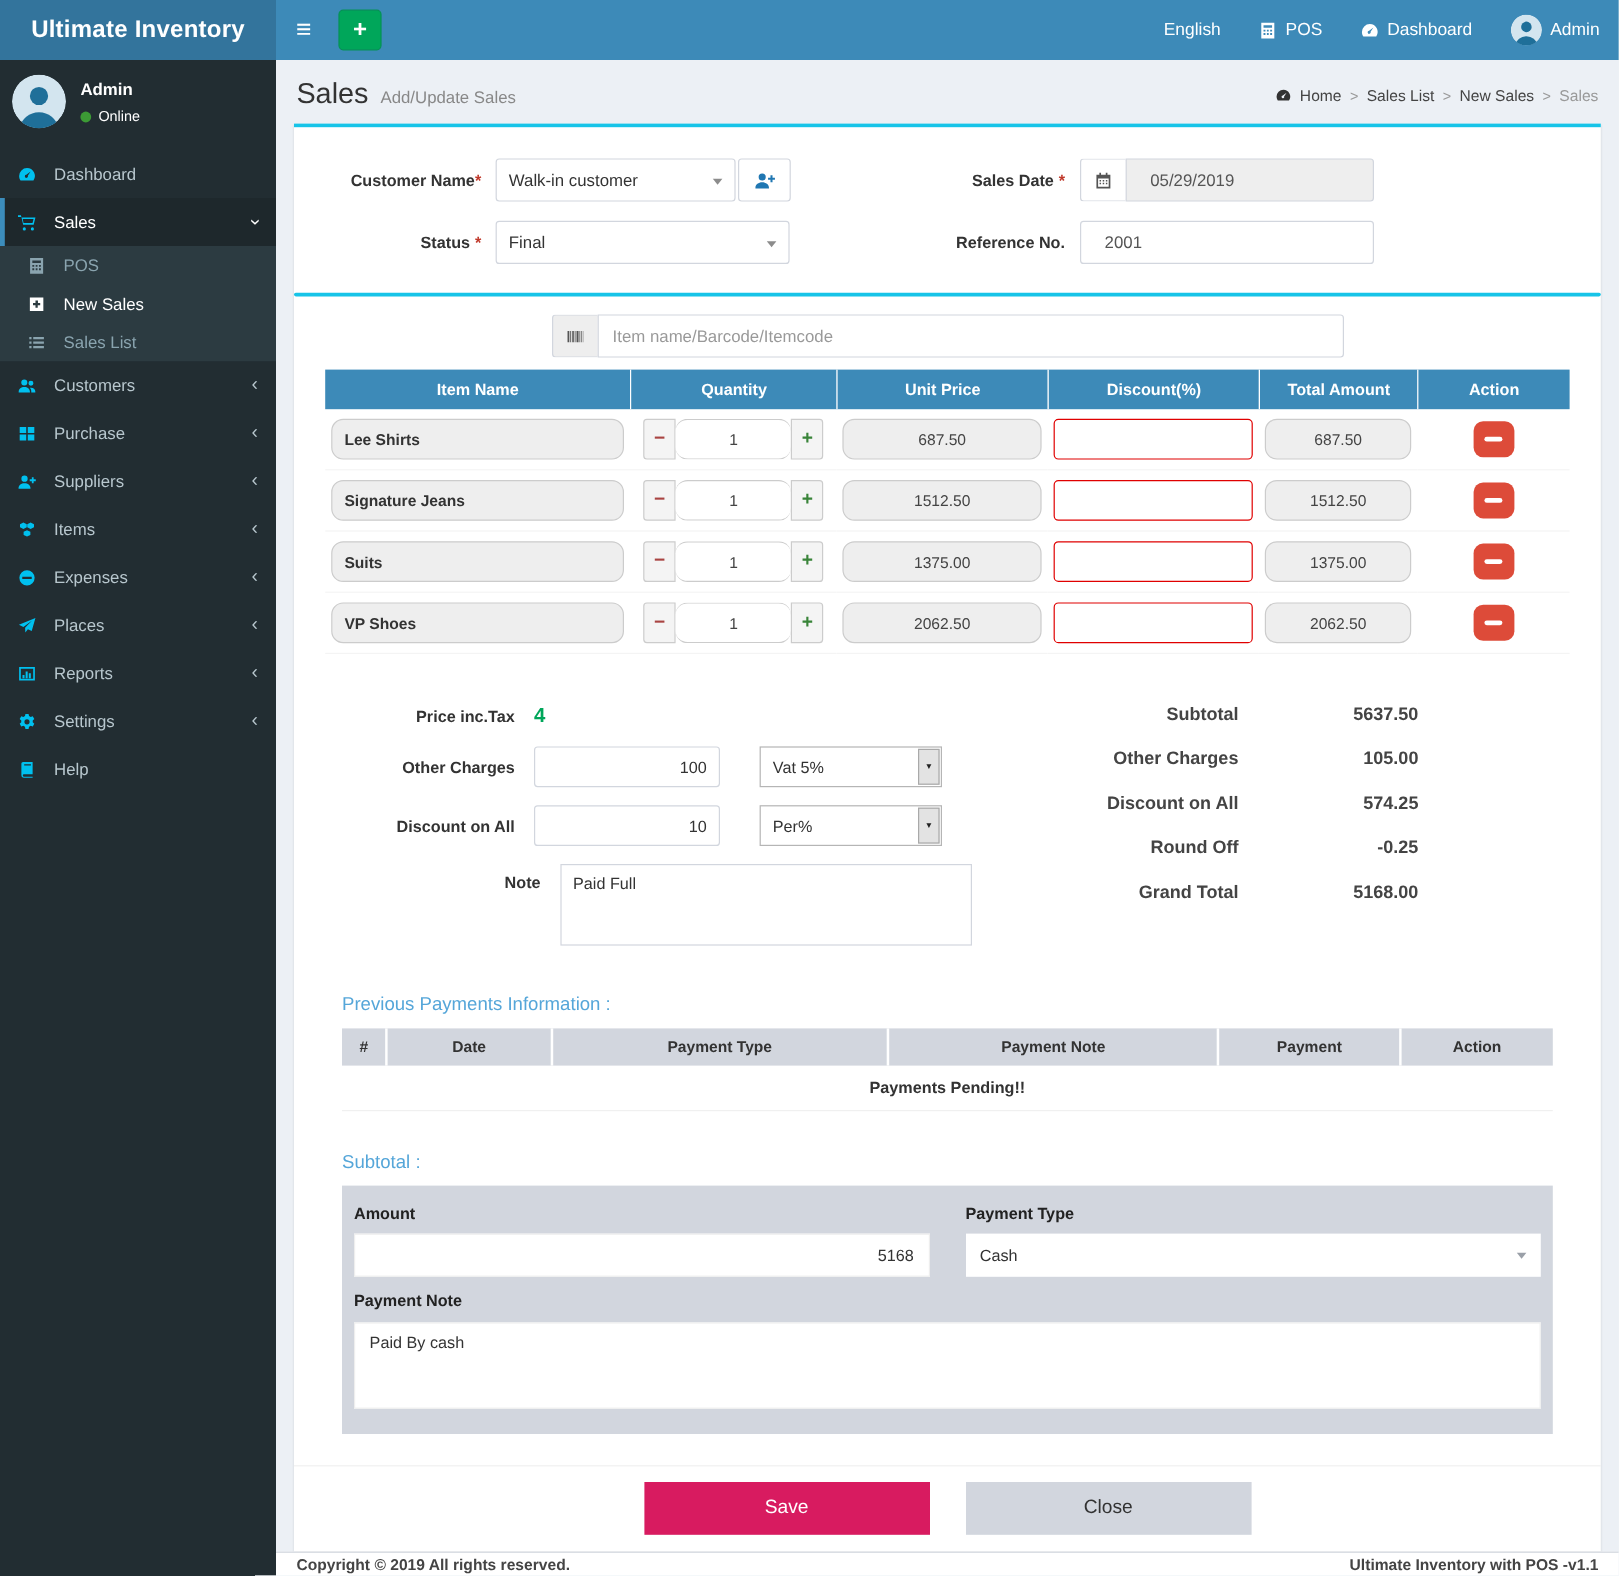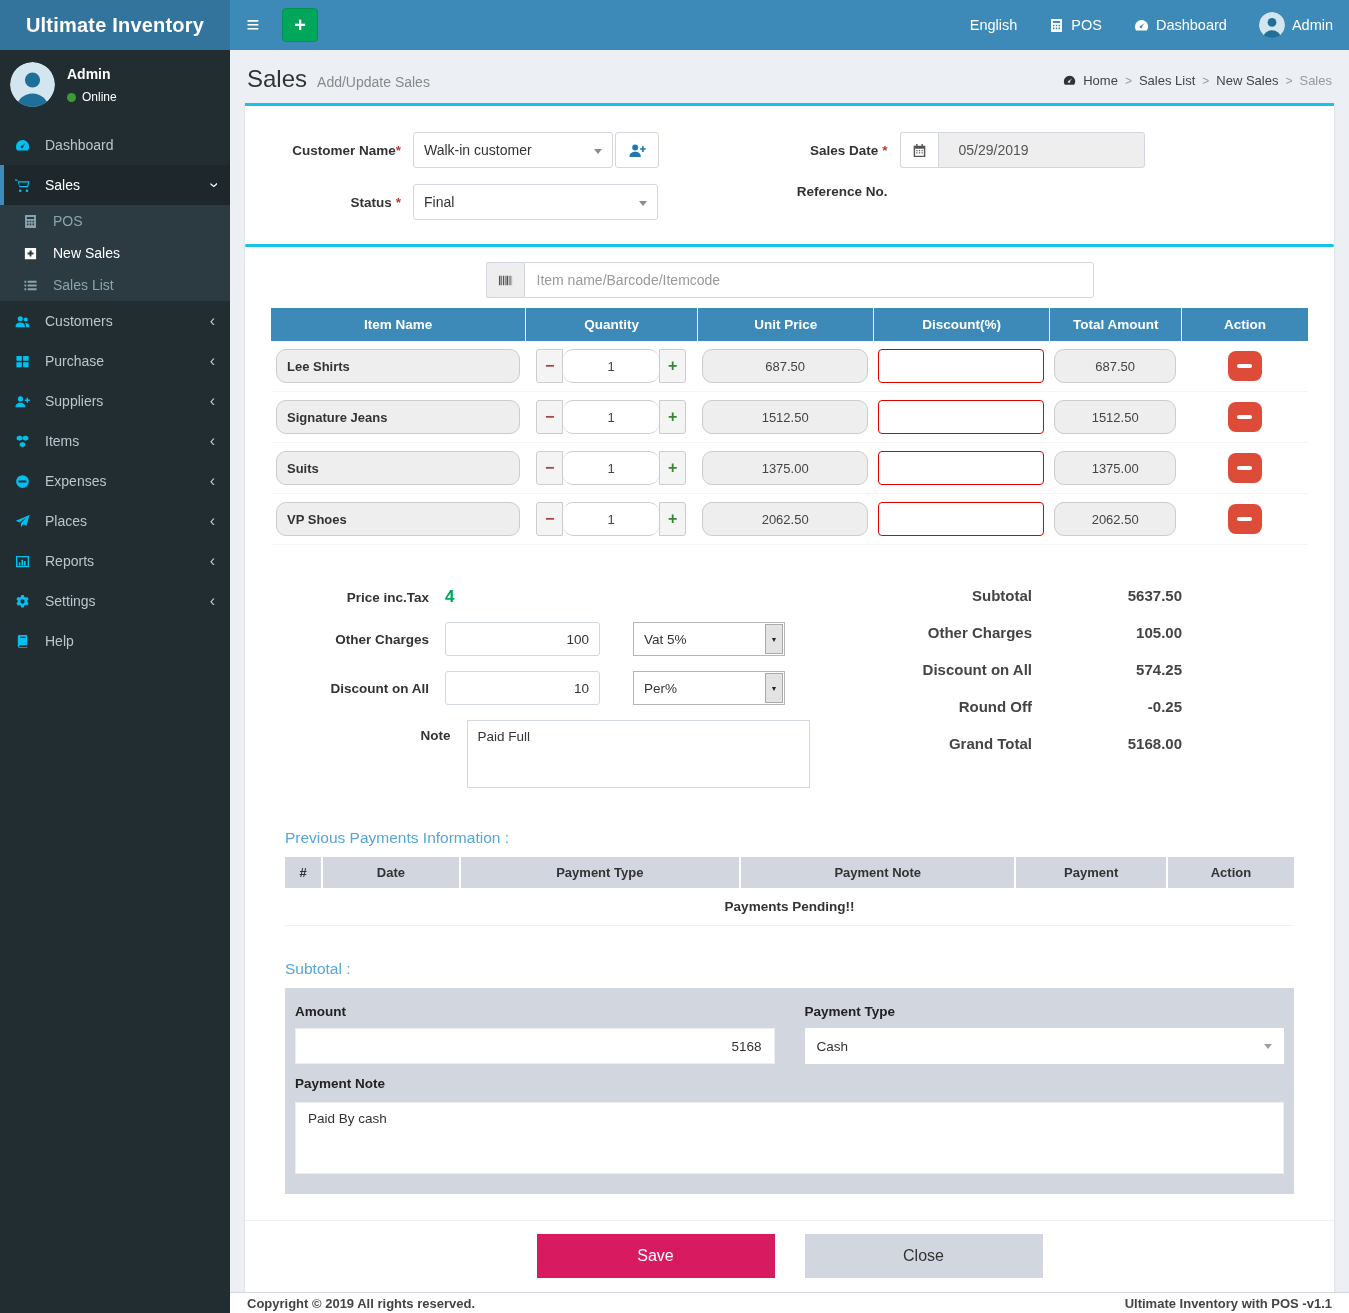--- a/index.html
+++ b/index.html
@@ -78,21 +78,21 @@
   .date-group { display:flex; }
   .date-addon { width:38px; height:36px; border:1px solid #d2d6de; border-right:none; border-radius:3px 0 0 3px;
                 background:#fff; display:flex; align-items:center; justify-content:center; color:#555; }
   .date-input { width:207px; border-radius:0 3px 3px 0; background:#eee; }
   .ref-input { width:245px; background:#fff; }
 
   .divider-cyan { height:3px; background:#17c4e8; border-radius:2px; }
 
   
   .search-row { display:flex; justify-content:center; padding:15px 0 10px; }
-  .search-group { display:flex; width:608px; }
+  .search-group { display:flex; width:660px; }
   .search-addon { width:38px; height:36px; background:#eee; border:1px solid #d2d6de; border-right:none;
                   border-radius:3px 0 0 3px; display:flex; align-items:center; justify-content:center; color:#555; }
   .search-input { flex:1; height:36px; border:1px solid #d2d6de; border-radius:0 3px 3px 0; font-size:14px; padding:0 12px; color:#333; font-family:inherit; }
   .search-input::placeholder { color:#999; }
 
   
   .items-section { padding:0 26px 12px; }
   table { border-collapse:separate; border-spacing:0; width:100%; }
   .items-table th { background:#3d8ab8; color:#fff; font-size:13.5px; font-weight:bold; padding:9px 5px; text-align:center; }
   .items-table th + th { border-left:1px solid #fff; }
@@ -455,20 +455,21 @@
                 <span class="date-addon">
                     <svg class="svgi" viewBox="0 0 16 16">
                       <use href="#ic-cal"></use>
                     </svg>
                   </span>
                 <input class="inp date-input" readonly="" value="05/29/2019" style="">
               </div>
             </div>
             <div class="field">
               <label><span>Reference No.</span></label>
+              <input class="inp ref-input" value="2001" style="">
             </div>
           </div>
         </div>
 
         <div class="divider-cyan"></div>
 
         <div class="search-row">
           <div class="search-group">
             <span class="search-addon">
                 <svg class="svgi" viewBox="0 0 16 16">

